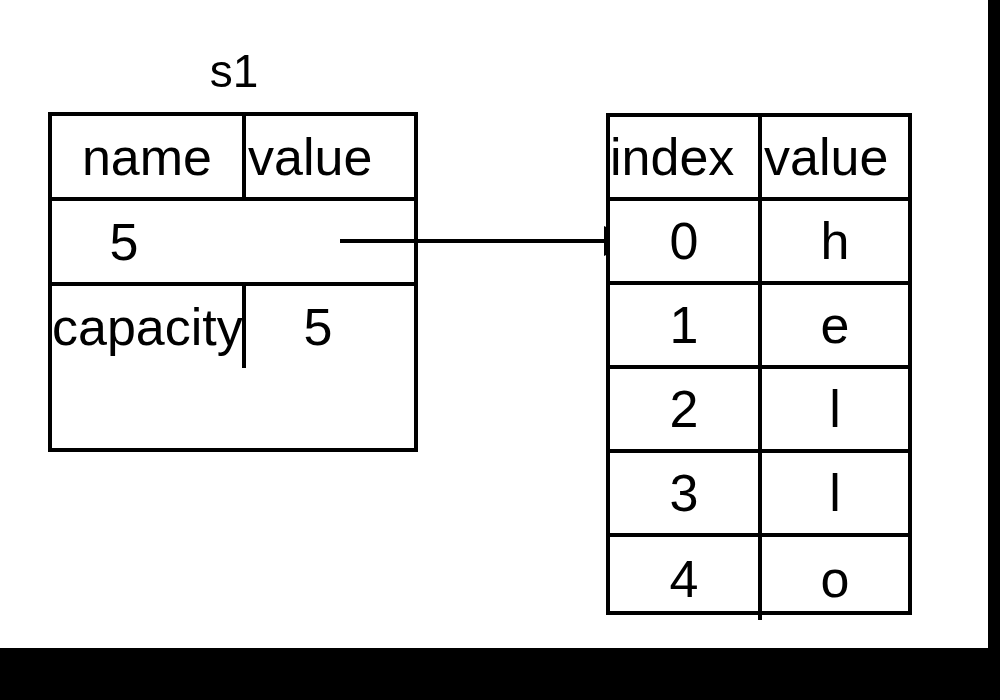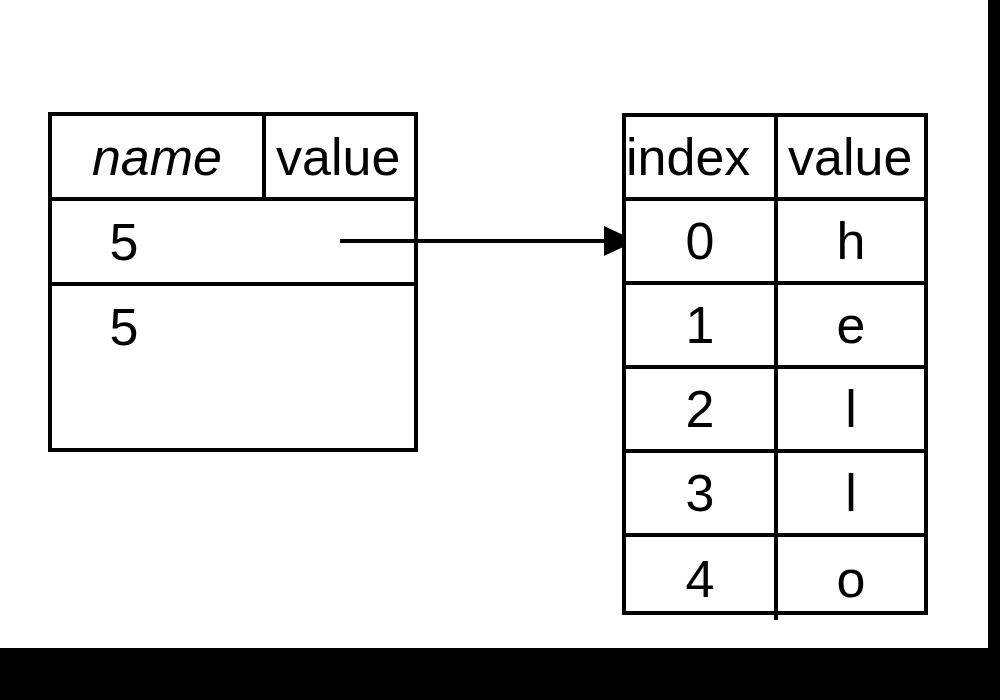--- a/index.html
+++ b/index.html
@@ -87,39 +87,39 @@
   
   #table-s1 {
     left: 48px;
     top: 112px;
     width: 370px;
     height: 340px;
   }
   #table-s1 .memrow { height: 85px; }
   #table-s1 .memrow:nth-child(3) { height: 84px; }
   #table-s1 .memrow.last { height: 82px; }
-  #table-s1 .col-left  { width: 214px; font-style: italic; }
+  #table-s1 .col-left  { width: 194px; }
   #table-s1 .col-right { width: 144px; }
 
   
   #table-buffer {
-    left: 622px;
+    left: 606px;
     top: 113px;
     width: 306px;
     height: 502px;
   }
   #table-buffer .memrow { height: 84px; }
   #table-buffer .memrow.last { height: 83px; }
   #table-buffer .col-left  { width: 152px; }
   #table-buffer .col-right { width: 146px; }
 
   
   .overflow-right {
     justify-content: flex-start;
-    padding-left: 10px;
+    padding-left: 2px;
   }
   .overflow-tight {
     justify-content: flex-start;
     padding-left: 0px;
   }
 
   
   #pointer-arrow {
     position: absolute;
     left: 336px;
@@ -127,34 +127,36 @@
     width: 304px;
     height: 56px;
     overflow: visible;
   }
 </style>
 </head>
 <body>
 
 <div id="canvas">
 
+  <div class="caption" id="caption-s1">s1</div>
 
   <div class="memtable" id="table-s1">
 
     <div class="memrow">
       <div class="cell col-left">name</div>
       <div class="cell col-right overflow-right">value</div>
     </div>
 
 
     <div class="memrow">
       <div class="cell col-right">5</div>
     </div>
 
     <div class="memrow last">
+      <div class="cell col-left overflow-tight">capacity</div>
       <div class="cell col-right">5</div>
     </div>
 
   </div>
 
   <svg id="pointer-arrow" viewBox="0 0 304 56">
     <line x1="4" y1="27" x2="268" y2="27" stroke="#000000" stroke-width="4"></line>
     <polygon points="268,12 300,27 268,42" fill="#000000"></polygon>
   </svg>
 

